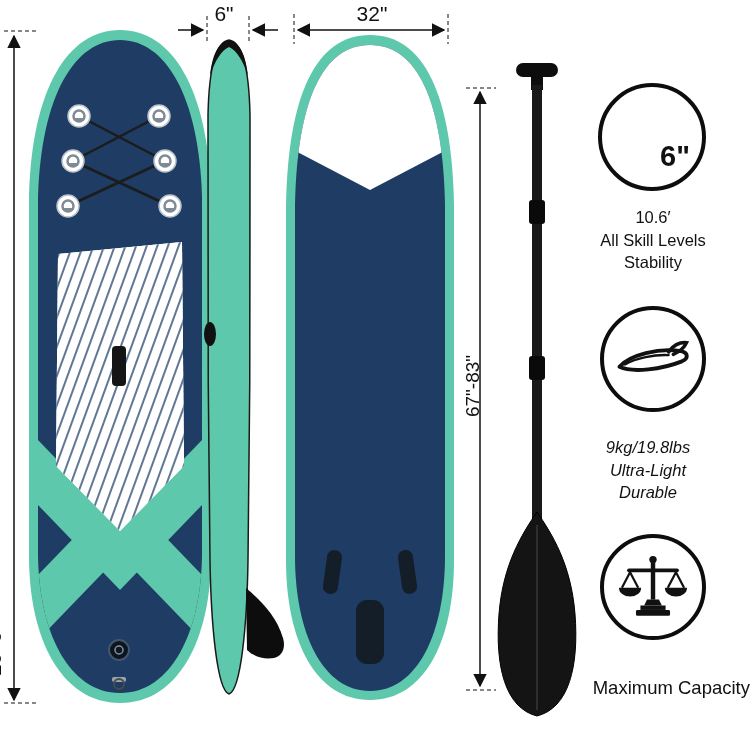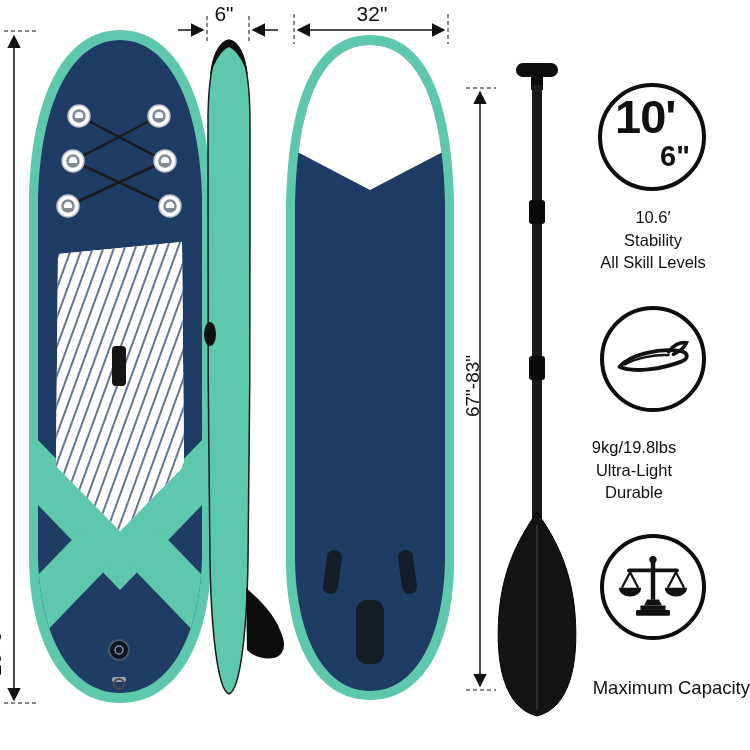--- a/index.html
+++ b/index.html
@@ -159,37 +159,36 @@
       <line x1="537" y1="525" x2="537" y2="710" stroke="#2e2e2e" stroke-width="2"></line>
     </g>
   </svg>
 
   <div class="dim" style="left:186px;top:2px;width:76px;">6"</div>
   <div class="dim" style="left:329px;top:2px;width:86px;">32"</div>
   <div class="dim rot" style="left:8px;top:672px;width:96px;height:26px;">10' 6"</div>
   <div class="dim rot" style="left:486px;top:418px;width:112px;height:24px;font-size:19px;">67"-83"</div>
 
   <div class="badge-circle" style="left:598px;top:83px;width:108px;height:108px;">
-    <span class="b1-main">10'</span>
     <span class="b1-sub">6"</span>
   </div>
   <div class="badge-text" style="left:570px;top:206px;width:166px;">
     <div>10.6′</div>
+    <div>All Skill Levels</div>
     <div>Stability</div>
-    <div>All Skill Levels</div>
   </div>
 
   <div class="badge-circle" style="left:600px;top:306px;width:106px;height:106px;">
     <svg viewBox="0 0 100 100" width="78" height="78">
       <path d="M7 60 C20 45 58 35 86 40 C95 42 96 49 87 53 C62 63 24 68 7 60 Z" fill="none" stroke="#111" stroke-width="5" stroke-linejoin="round"></path>
       <path d="M70 41 C75 33 84 28 93 29 C90 36 83 41 76 44" fill="none" stroke="#111" stroke-width="4.5" stroke-linecap="round"></path>
       <path d="M14 57 C28 49 52 44 70 45" fill="none" stroke="#111" stroke-width="3" stroke-linecap="round"></path>
     </svg>
   </div>
-  <div class="badge-text" style="left:551px;top:436px;width:166px;">
+  <div class="badge-text" style="left:565px;top:436px;width:166px;font-style:italic;">
     <div>9kg/19.8lbs</div>
     <div>Ultra-Light</div>
     <div>Durable</div>
   </div>
 
   <div class="badge-circle" style="left:600px;top:534px;width:106px;height:106px;">
     <svg viewBox="0 0 100 100" width="74" height="74">
       <circle cx="50" cy="13" r="5" fill="#111"></circle>
       <rect x="47" y="15" width="6" height="52" fill="#111"></rect>
       <rect x="15" y="25" width="70" height="5" rx="2.5" fill="#111"></rect>

